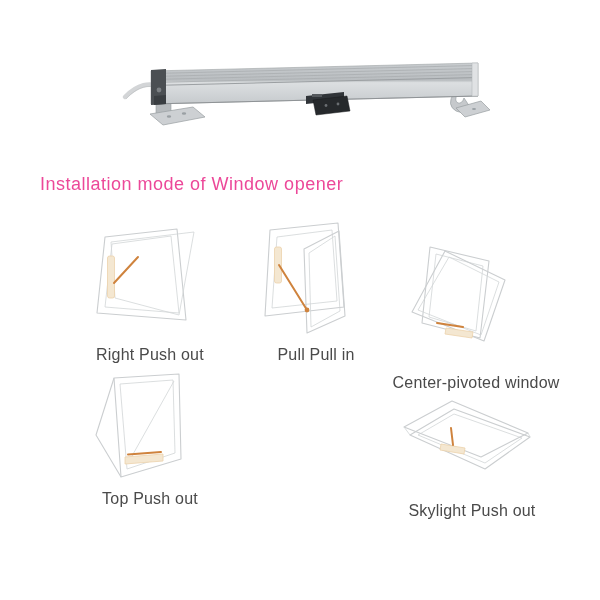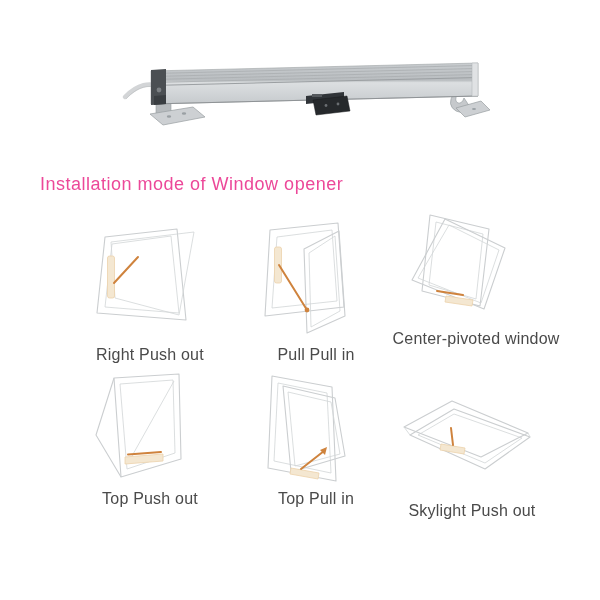--- a/index.html
+++ b/index.html
@@ -12,21 +12,21 @@
   .product-wrap{position:absolute;left:116px;top:46px;width:388px;height:98px;}
   .page-title{
     position:absolute;left:40px;top:172px;
     font-size:18px;line-height:24px;letter-spacing:.5px;
     color:#ec4899;white-space:nowrap;
   }
   .cell{position:absolute;display:flex;flex-direction:column;align-items:center;}
   .cell svg{display:block;}
   .c1{left:72px;top:220px;width:156px;}
   .c2{left:238px;top:220px;width:156px;}
-  .c3{left:396px;top:204px;width:160px;}
+  .c3{left:396px;top:236px;width:160px;gap:12px;}
   .c4{left:72px;top:372px;width:156px;}
   .c5{left:238px;top:372px;width:156px;}
   .c6{left:392px;top:388px;width:160px;}
   .mode-label{
     font-size:16px;color:#4a4a4a;letter-spacing:.2px;
     margin-top:4px;white-space:nowrap;text-align:center;
   }
   .frame-line{fill:none;stroke:#cbced0;stroke-width:1.1;stroke-linejoin:round;}
   .frame-line-thin{fill:none;stroke:#d2d5d7;stroke-width:.8;stroke-linejoin:round;}
   .chain-line{stroke:#cf833d;stroke-width:2;stroke-linecap:round;fill:none;}
@@ -136,32 +136,20 @@
       <polygon class="frame-line" points="39,6 104,2 106,87 46,105"></polygon>
       <polygon class="frame-line-thin" points="45,12 98,8 100,81 52,97"></polygon>
       <polyline class="frame-line" points="39,6 21,63 46,105"></polyline>
       <line class="frame-line-thin" x1="99" y1="9" x2="57" y2="84"></line>
       <polygon class="act-body" points="50,85 88,82 88,89 50,92"></polygon>
       <line class="chain-line" x1="53" y1="82.5" x2="86" y2="80"></line>
     </svg>
     <div class="mode-label">Top Push out</div>
   </div>
 
-  <div class="cell c5">
-    <svg width="150" height="114" viewBox="0 0 150 114">
-      <polygon class="frame-line" points="31,4 91,15 95,109 27,96"></polygon>
-      <polygon class="frame-line-thin" points="37,11 86,21 90,101 33,89"></polygon>
-      <polygon class="frame-line" points="42,14 94,26 104,84 50,100"></polygon>
-      <polygon class="frame-line-thin" points="47,20 90,30 99,82 54,94"></polygon>
-      <polygon class="act-body" points="50,96 78,101 77,107 49,102"></polygon>
-      <line class="chain-line" x1="60" y1="97" x2="83" y2="79"></line>
-      <polygon points="86,75 79,78 84,83" fill="#cf833d"></polygon>
-    </svg>
-    <div class="mode-label">Top Pull in</div>
-  </div>
 
   <div class="cell c6">
     <svg width="150" height="110" viewBox="0 0 150 110">
       <polygon class="frame-line" points="13,47 57,21 133,49 88,81"></polygon>
       <polygon class="frame-line-thin" points="21,47 57,26 125,50 88,75"></polygon>
       <polygon class="frame-line" points="7,39 55,13 131,45 84,69"></polygon>
       <line class="frame-line-thin" x1="131" y1="45" x2="133" y2="49"></line>
       <line class="frame-line-thin" x1="7" y1="39" x2="13" y2="47"></line>
       <polygon class="act-body" points="44,56 68,60 67,66 43,62"></polygon>
       <line class="chain-line" x1="54" y1="40" x2="56" y2="57"></line>

